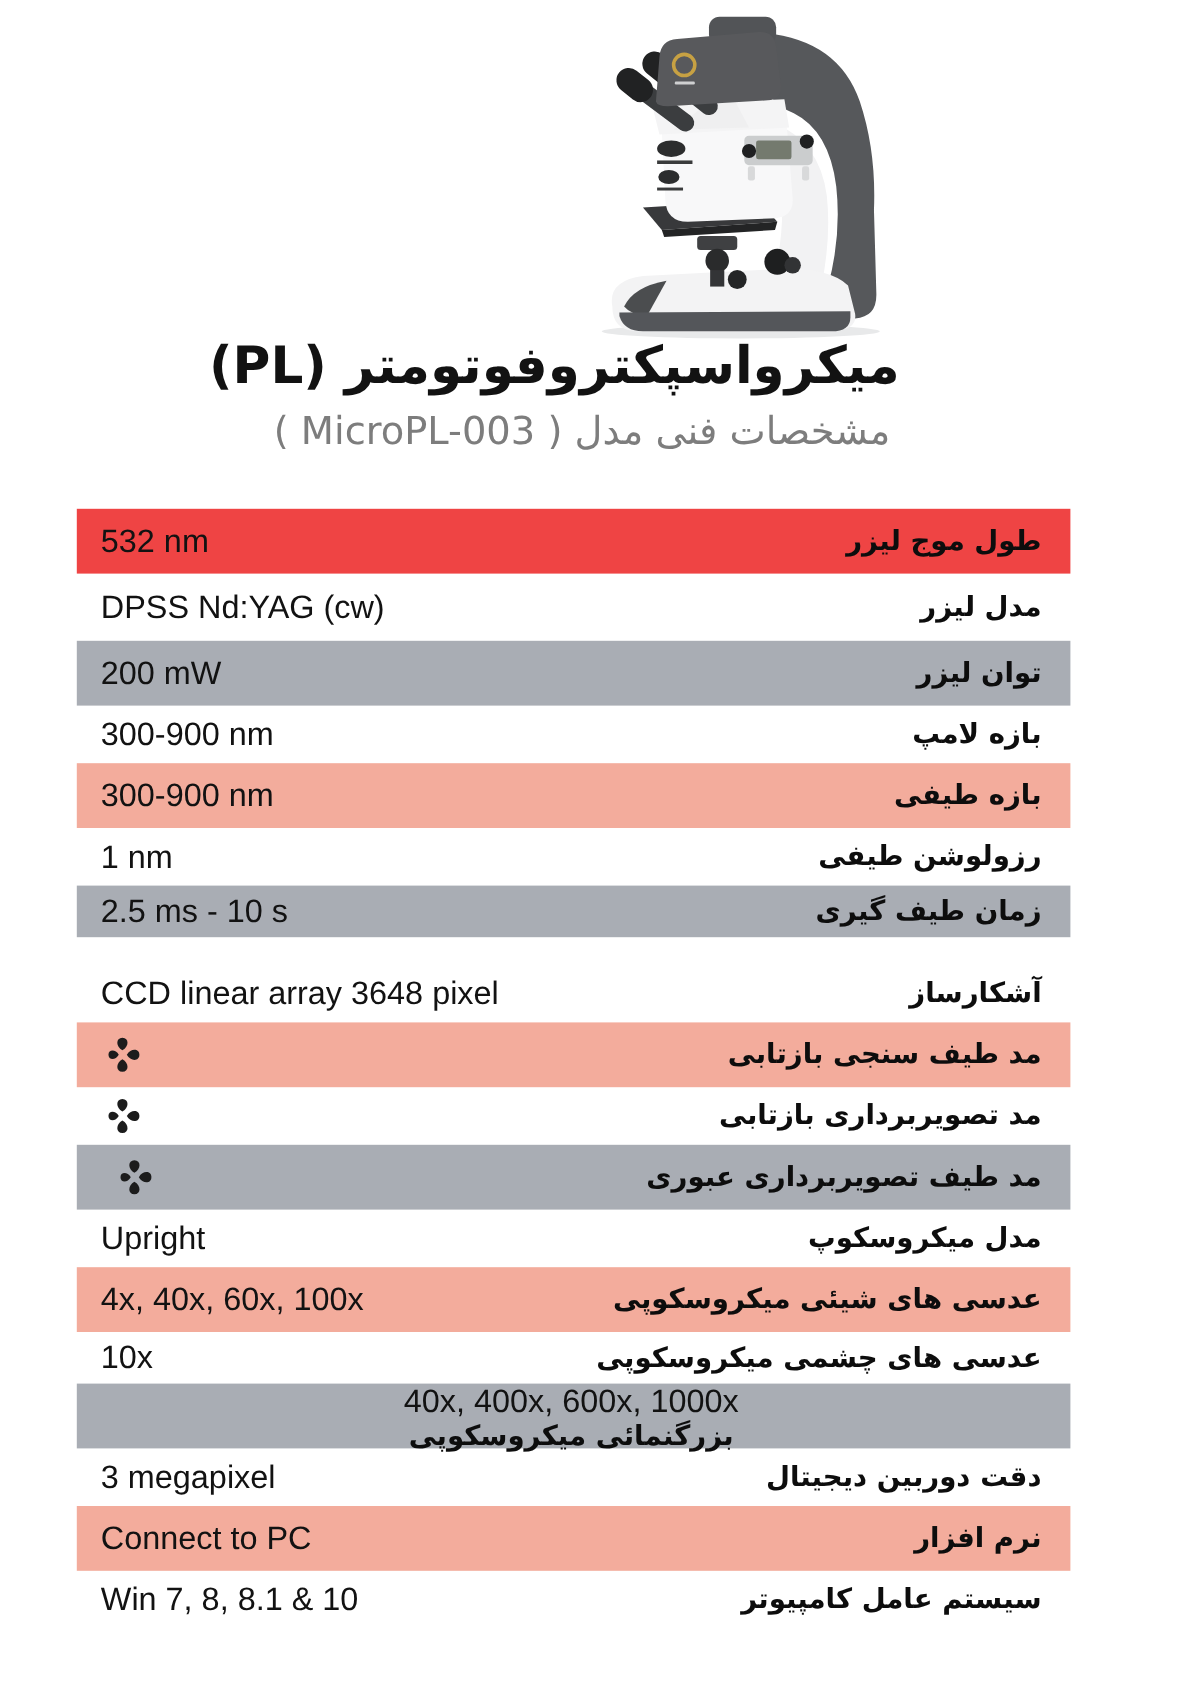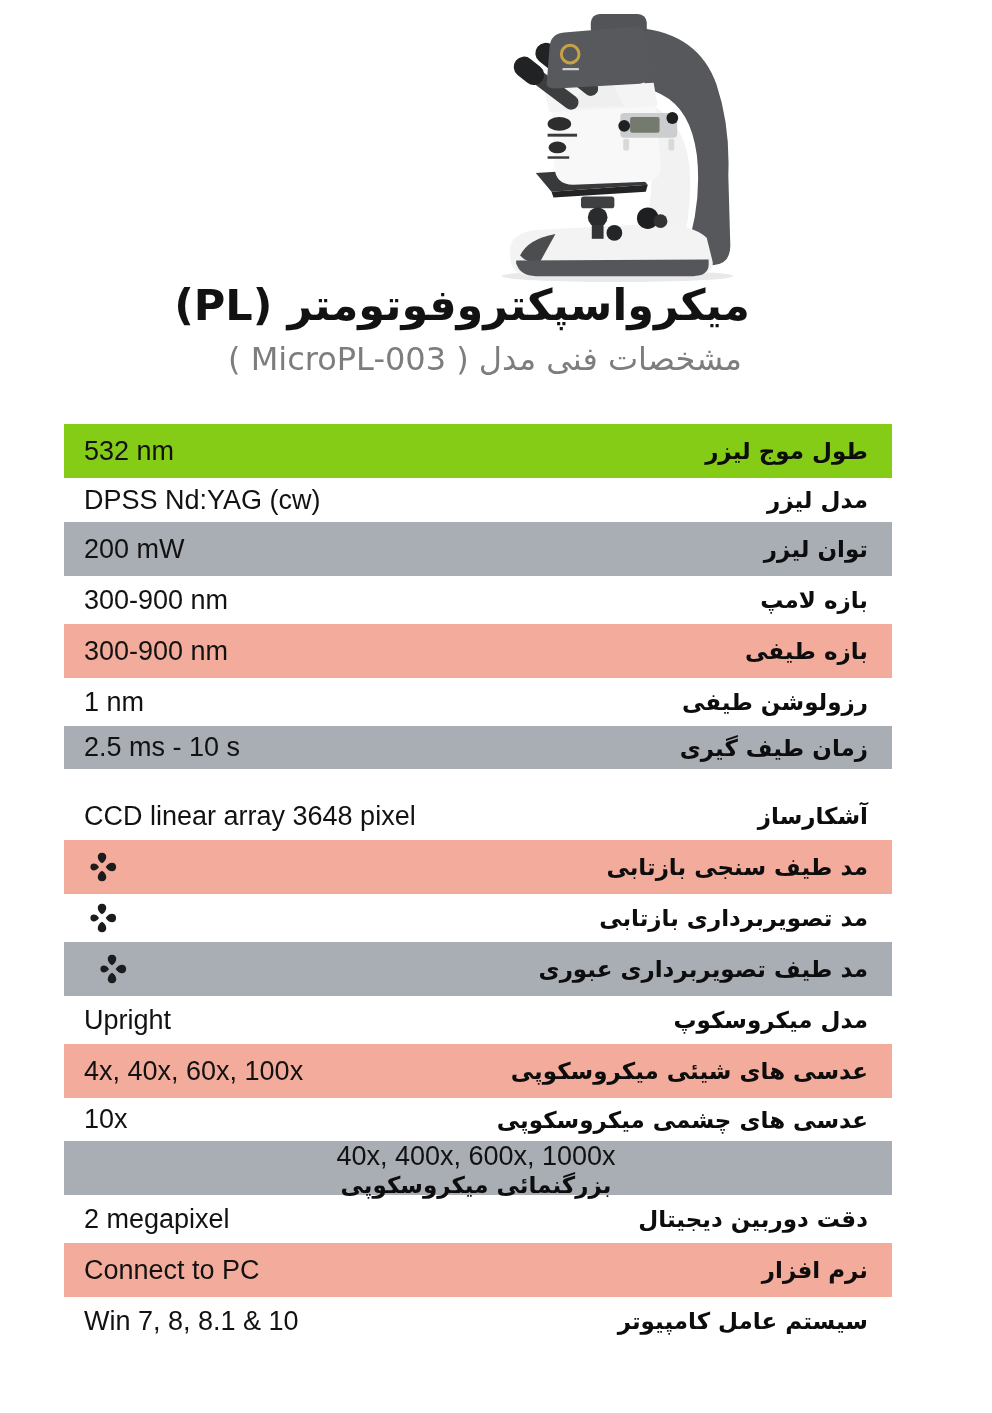--- a/index.html
+++ b/index.html
@@ -96,25 +96,25 @@
     <circle cx="231" cy="112" r="6" fill="#1f2021"></circle>
     <rect x="181" y="133" width="6" height="12" rx="2" fill="#d8d9da"></rect>
     <rect x="227" y="133" width="6" height="12" rx="2" fill="#d8d9da"></rect>
   </svg>
 </div>
 
 <h1 class="page-title" dir="rtl">میکرواسپکتروفوتومتر (PL)</h1>
 <h2 class="page-subtitle" dir="rtl">مشخصات فنی  مدل ( MicroPL-003 )</h2>
 
 <div class="spec-table">
-    <div class="row" style="background: #84cc16; height: 54px;">
+    <div class="row" style="background: #ef4444; height: 54px;">
       <div class="cell-value">532 nm</div>
       <div class="cell-label" dir="rtl">طول موج لیزر</div>
     </div>
-    <div class="row" style="background: transparent; height: 44px;">
+    <div class="row" style="background: transparent; height: 56px;">
       <div class="cell-value">DPSS Nd:YAG (cw)</div>
       <div class="cell-label" dir="rtl">مدل لیزر</div>
     </div>
     <div class="row" style="background: rgb(169, 173, 180); height: 54px;">
       <div class="cell-value">200 mW</div>
       <div class="cell-label" dir="rtl">توان لیزر</div>
     </div>
     <div class="row" style="background: transparent; height: 48px;">
       <div class="cell-value">300-900 nm</div>
       <div class="cell-label" dir="rtl">بازه لامپ</div>
@@ -184,21 +184,21 @@
     </div>
     <div class="row" style="background: transparent; height: 43px;">
       <div class="cell-value">10x</div>
       <div class="cell-label" dir="rtl">عدسی های چشمی میکروسکوپی</div>
     </div>
     <div class="row" style="background: rgb(169, 173, 180); height: 54px; flex-direction: column;">
       <div class="cell-value">40x, 400x, 600x, 1000x</div>
       <div class="cell-label" dir="rtl">بزرگنمائی میکروسکوپی</div>
     </div>
     <div class="row" style="background: transparent; height: 48px;">
-      <div class="cell-value">2 megapixel</div>
+      <div class="cell-value">3 megapixel</div>
       <div class="cell-label" dir="rtl">دقت دوربین دیجیتال</div>
     </div>
     <div class="row" style="background: rgb(243, 172, 156); height: 54px;">
       <div class="cell-value">Connect to PC</div>
       <div class="cell-label" dir="rtl">نرم افزار</div>
     </div>
     <div class="row" style="background: transparent; height: 48px;">
       <div class="cell-value">Win 7, 8, 8.1 &amp; 10</div>
       <div class="cell-label" dir="rtl">سیستم عامل کامپیوتر</div>
     </div>

